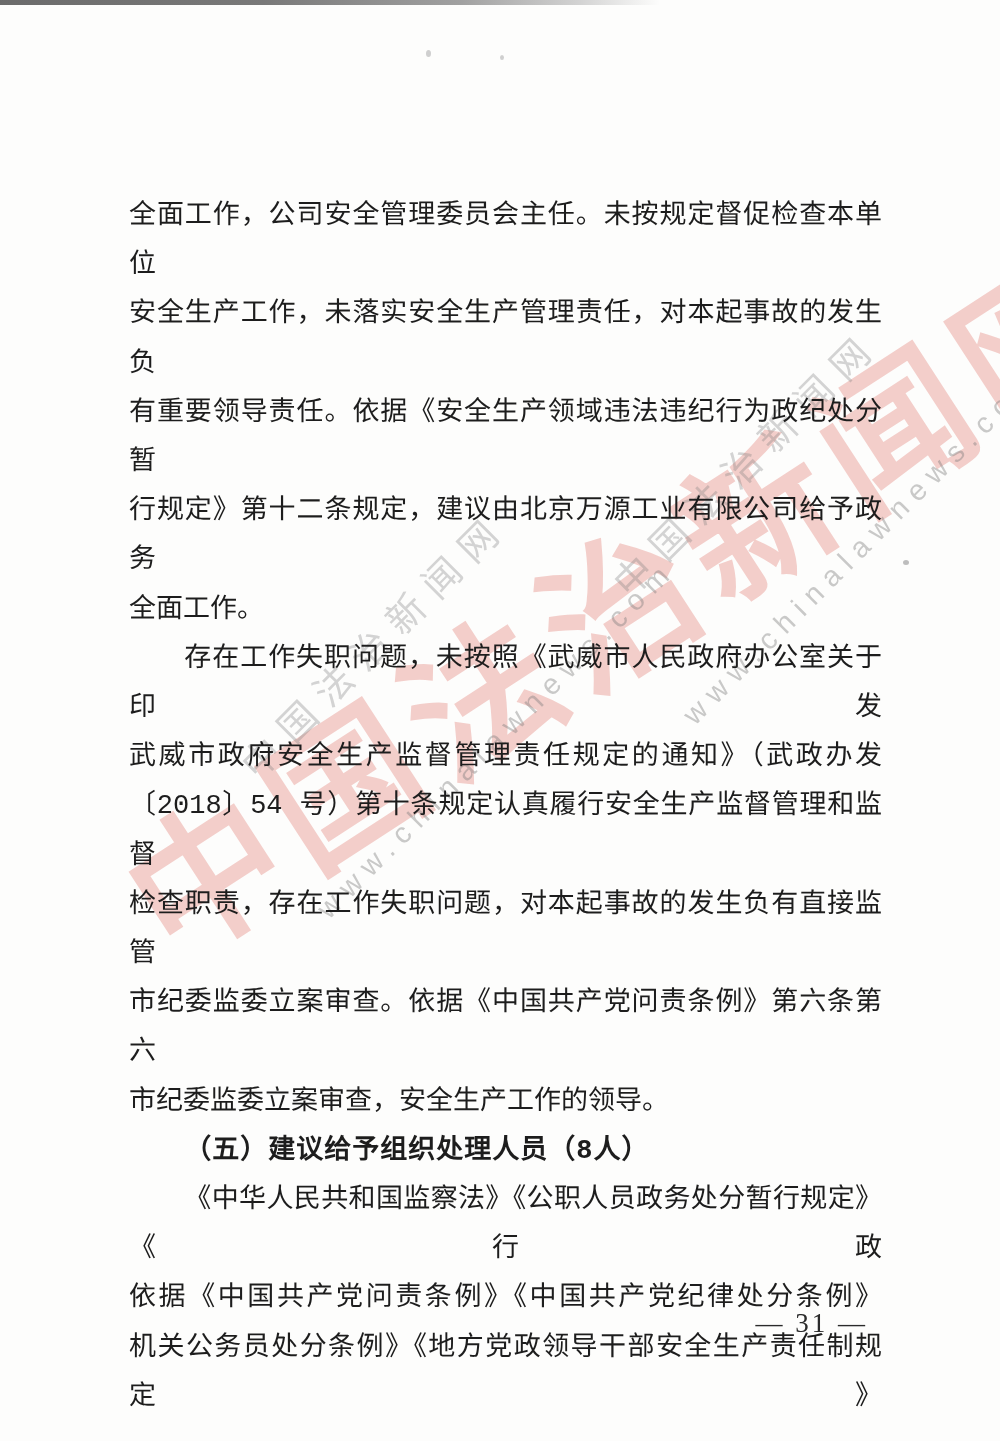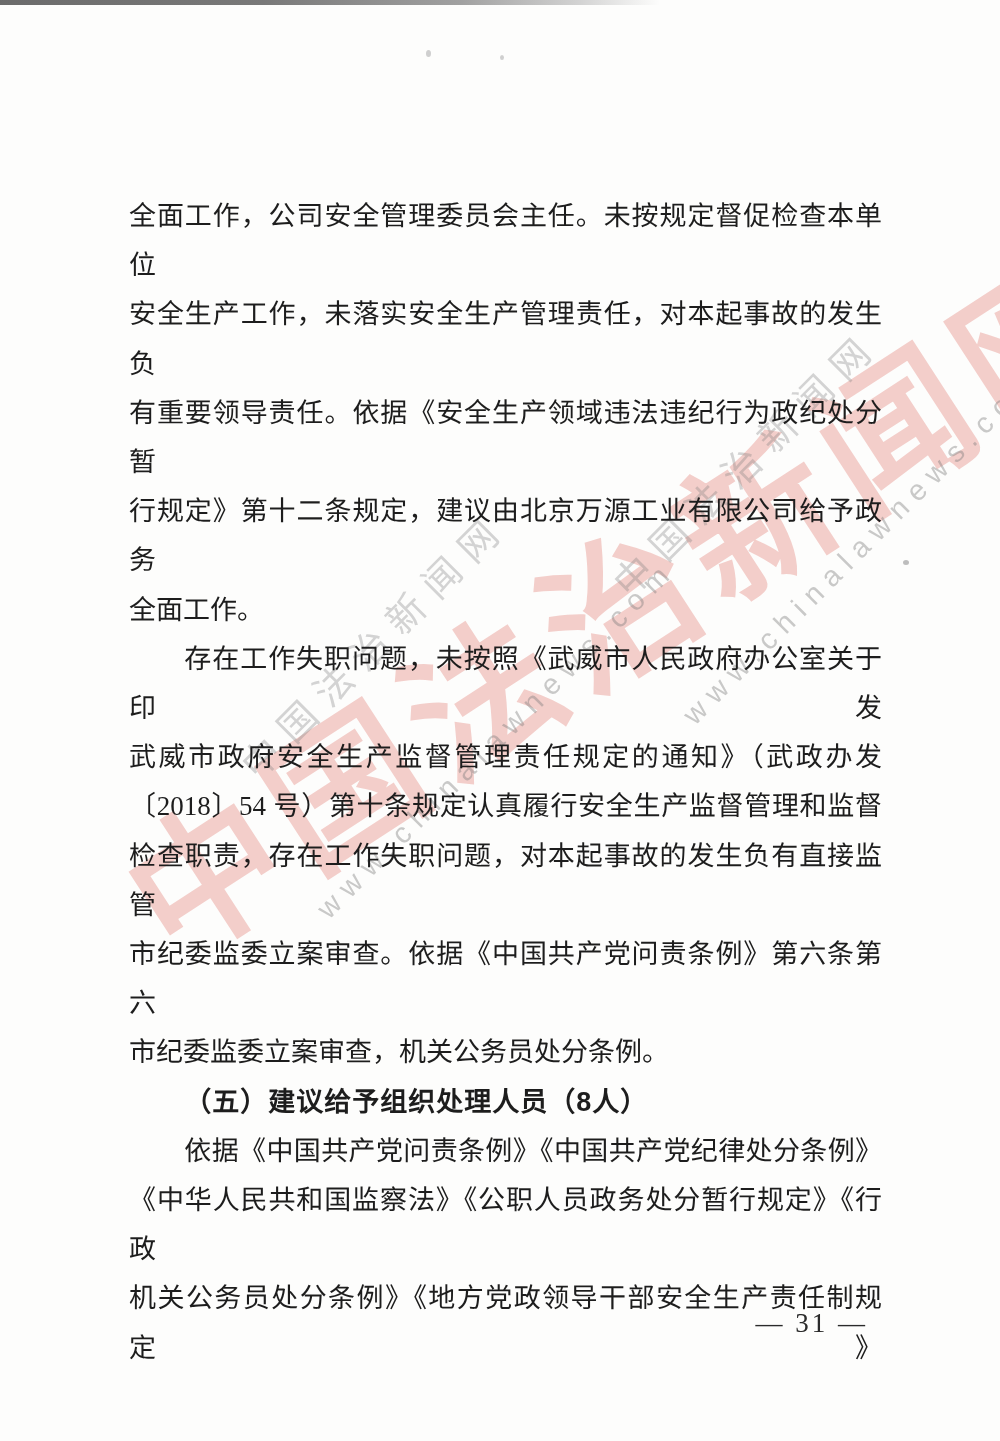--- a/index.html
+++ b/index.html
@@ -49,20 +49,21 @@
   .doc-body{
     position:absolute;left:129px;top:192px;width:753px;
     font-size:27px;line-height:49.2px;color:#1d1d1d;
     z-index:3;
   }
   .para{margin:0;}
   .line{
     text-align:justify;
     text-align-last:justify;
     min-height:49px;
+    font-family:Liberation Mono, monospace;
   }
   .line.para-last{text-align-last:left;}
   .para.indent .line:first-child{text-indent:2.05em;}
   .para.heading{
     font-weight:700;
     font-family:"Liberation Sans","DejaVu Sans",sans-serif;
     letter-spacing:1px;
   }
   .page-number{
     position:absolute;right:132px;bottom:102px;
@@ -93,27 +94,27 @@
         <div class="line">有重要领导责任。依据《安全生产领域违法违纪行为政纪处分暂</div>
         <div class="line">行规定》第十二条规定，建议由北京万源工业有限公司给予政务</div>
         <div class="line para-last">全面工作。</div>
       </div>
       <div class="para body indent">
         <div class="line">存在工作失职问题，未按照《武威市人民政府办公室关于印发</div>
         <div class="line">武威市政府安全生产监督管理责任规定的通知》（武政办发</div>
         <div class="line">〔2018〕54 号）第十条规定认真履行安全生产监督管理和监督</div>
         <div class="line">检查职责，存在工作失职问题，对本起事故的发生负有直接监管</div>
         <div class="line">市纪委监委立案审查。依据《中国共产党问责条例》第六条第六</div>
-        <div class="line para-last">市纪委监委立案审查，机关公务员处分条例。</div>
+        <div class="line para-last">市纪委监委立案审查，安全生产工作的领导。</div>
       </div>
       <div class="para heading indent">
         <div class="line para-last">（五）建议给予组织处理人员（8人）</div>
       </div>
       <div class="para body indent">
+        <div class="line">《中华人民共和国监察法》《公职人员政务处分暂行规定》《行政</div>
         <div class="line">依据《中国共产党问责条例》《中国共产党纪律处分条例》</div>
-        <div class="line">《中华人民共和国监察法》《公职人员政务处分暂行规定》《行政</div>
         <div class="line">机关公务员处分条例》《地方党政领导干部安全生产责任制规定》</div>
       </div>
     </div>
 
   <div class="page-number">— 31 —</div>
 
 </div>
 
 </body></html>

